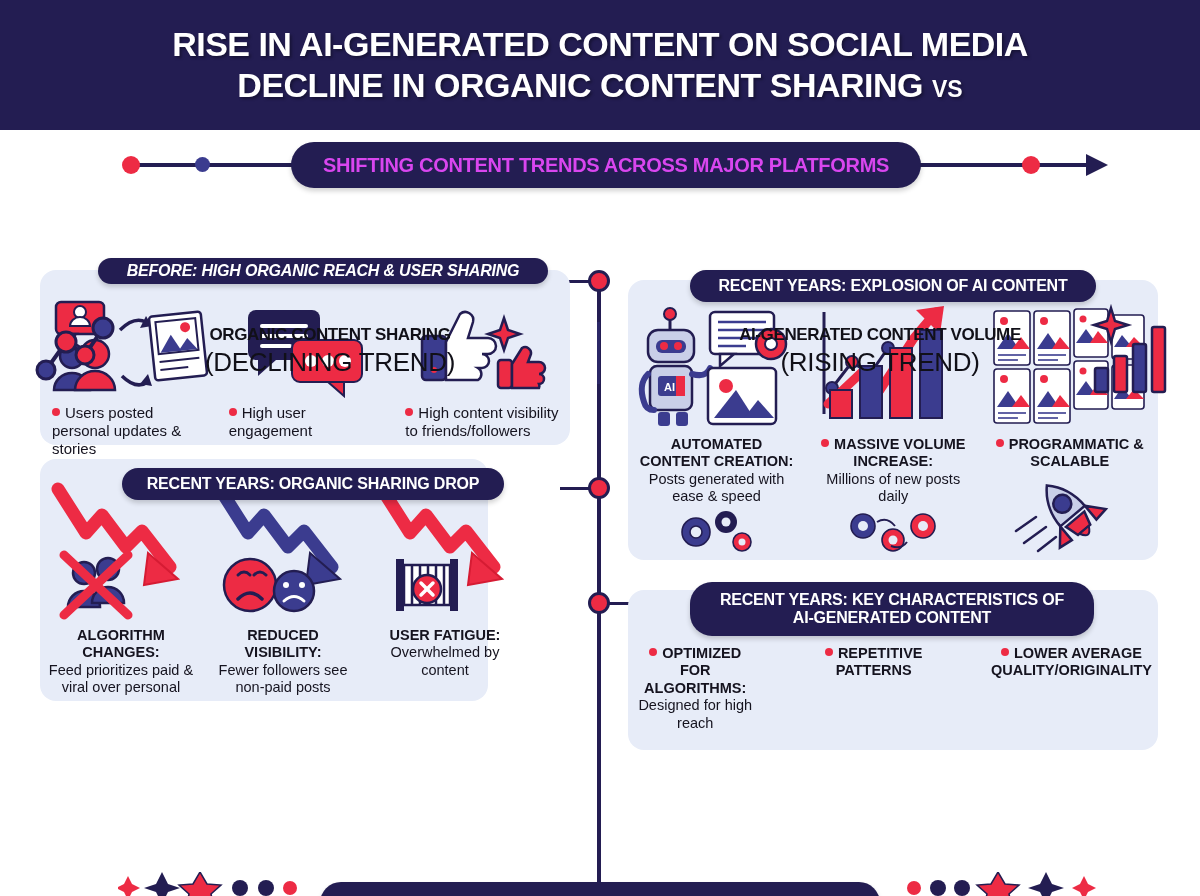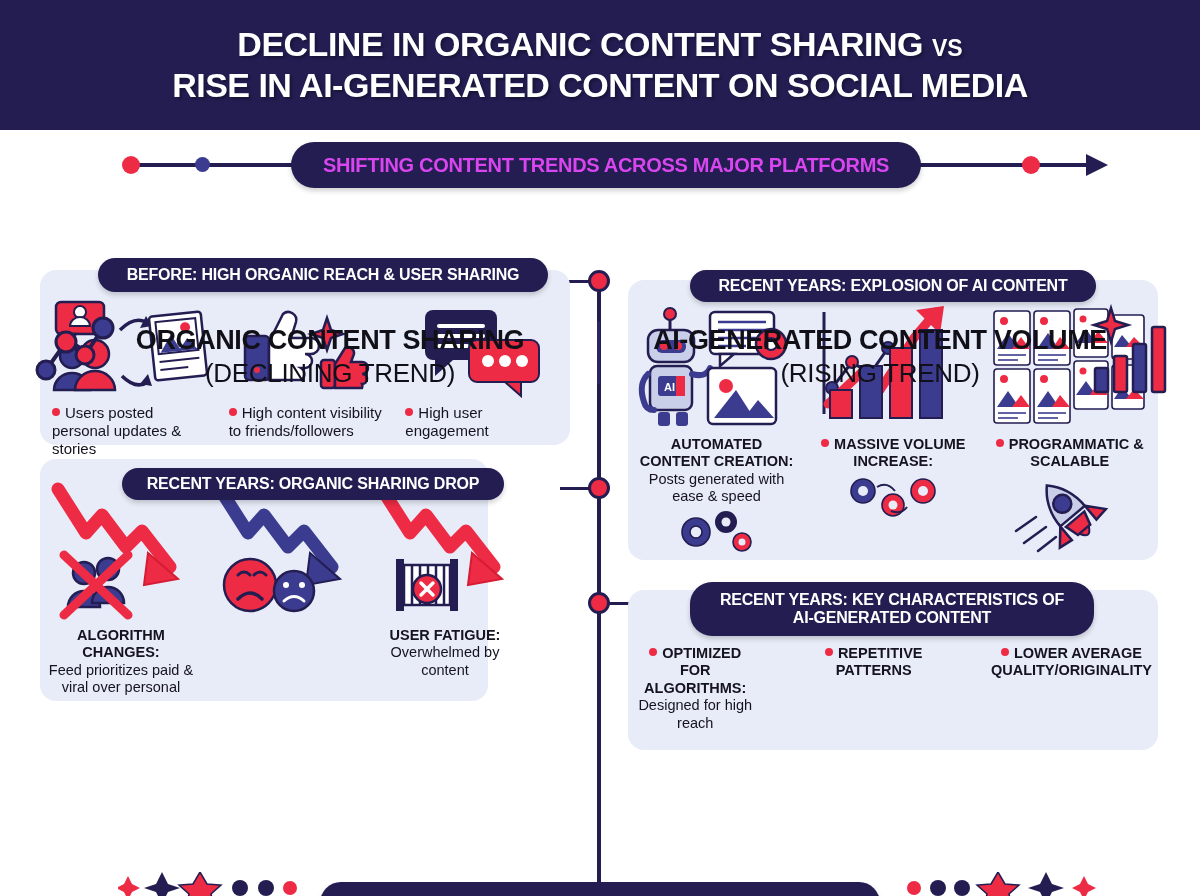--- a/index.html
+++ b/index.html
@@ -125,21 +125,21 @@
 
   
   .col-heading {
     position: absolute;
     text-align: center;
     color: #111018;
     z-index: 3;
   }
   .col-heading .main {
     font-weight: bold;
-    font-size: 27px;
+    font-size: 17px;
     letter-spacing: -0.4px;
     white-space: nowrap;
   }
   .col-heading .sub {
     font-size: 26px;
     margin-top: 2px;
     letter-spacing: -0.3px;
     white-space: nowrap;
   }
   .heading-left  { left: 80px;  top: 195px; width: 500px; }
@@ -235,25 +235,25 @@
     box-shadow: 0 3px 5px rgba(0,0,0,0.18);
     z-index: 6;
     white-space: nowrap;
   }
   .bot-deco { position: absolute; z-index: 4; }
 </style>
 </head>
 <body>
 
 <div class="header">
+  <div class="header-line">RISE IN AI-GENERATED CONTENT ON SOCIAL MEDIA</div>
   <div class="header-line">
     <span>DECLINE IN ORGANIC CONTENT SHARING</span>
     <span class="vs">VS</span>
   </div>
-  <div class="header-line">RISE IN AI-GENERATED CONTENT ON SOCIAL MEDIA</div>
 </div>
 
 <div class="canvas">
 
   <div class="spine"></div>
   <div class="spine-node" style="top:140px;"></div>
   <div class="spine-node" style="top:347px;"></div>
   <div class="spine-node" style="top:462px;"></div>
   <div class="spine-branch" style="left:560px; top:150px; width:40px;"></div>
   <div class="spine-branch" style="left:560px; top:357px; width:40px;"></div>
@@ -328,57 +328,57 @@
             </g>
           </svg>
         </div>
         <div class="txt-lead" style="text-align:left; padding-left:6px; margin-top:6px;">
           <span class="bullet-dot"></span><span>Users posted personal updates &amp; stories</span>
         </div>
       </div>
 
       <div class="item">
         <div class="icon-slot">
-          <svg width="140" height="100" viewBox="0 0 140 100">
-            <rect x="10" y="38" width="24" height="44" rx="4" fill="#3b3c8f" stroke="#231d52" stroke-width="2.5"></rect>
-            <circle cx="22" cy="72" r="3" fill="#ed2b44"></circle>
-            <path d="M34 44 L48 16 a8 8 0 0 1 13 8 L56 40 L76 40 a8 8 0 0 1 0 16 L70 56 a7 7 0 0 1 0 14 L66 70 a7 7 0 0 1 0 12 L34 82 Z" fill="#ffffff" stroke="#231d52" stroke-width="2.5"></path>
-            <path d="M92 20 L96 32 L108 36 L96 40 L92 52 L88 40 L76 36 L88 32 Z" fill="#ed2b44" stroke="#231d52" stroke-width="2.5"></path>
-            <rect x="86" y="62" width="14" height="28" rx="3" fill="#ed2b44" stroke="#231d52" stroke-width="2.5"></rect>
-            <path d="M100 66 L110 50 a6 6 0 0 1 9 6 L116 64 L127 64 a6 6 0 0 1 0 12 a5 5 0 0 1 0 10 a5 5 0 0 1 0 4 L100 90 Z" fill="#ed2b44" stroke="#231d52" stroke-width="2.5"></path>
-          </svg>
-        </div>
-        <div class="txt-lead" style="text-align:left; padding-left:6px; margin-top:6px;">
-          <span class="bullet-dot"></span><span>High content visibility to friends/followers</span>
-        </div>
-      </div>
-
-      <div class="item">
-        <div class="icon-slot">
           <svg width="130" height="100" viewBox="0 0 130 100">
             <rect x="8" y="12" width="72" height="50" rx="8" fill="#231d52"></rect>
             <polygon points="18,62 18,78 36,62" fill="#231d52"></polygon>
             <line x1="22" y1="28" x2="66" y2="28" stroke="#fff" stroke-width="4" stroke-linecap="round"></line>
             <line x1="22" y1="38" x2="66" y2="38" stroke="#fff" stroke-width="4" stroke-linecap="round"></line>
             <line x1="22" y1="48" x2="50" y2="48" stroke="#fff" stroke-width="4" stroke-linecap="round"></line>
             <rect x="52" y="42" width="70" height="42" rx="8" fill="#ed2b44" stroke="#231d52" stroke-width="2"></rect>
             <polygon points="104,84 104,98 88,84" fill="#ed2b44" stroke="#231d52" stroke-width="2"></polygon>
             <circle cx="71" cy="63" r="6" fill="#fff"></circle>
             <circle cx="88" cy="63" r="6" fill="#fff"></circle>
             <circle cx="105" cy="63" r="6" fill="#fff"></circle>
           </svg>
         </div>
         <div class="txt-lead" style="text-align:left; padding-left:6px; margin-top:6px;">
           <span class="bullet-dot"></span><span>High user engagement</span>
         </div>
       </div>
 
+      <div class="item">
+        <div class="icon-slot">
+          <svg width="140" height="100" viewBox="0 0 140 100">
+            <rect x="10" y="38" width="24" height="44" rx="4" fill="#3b3c8f" stroke="#231d52" stroke-width="2.5"></rect>
+            <circle cx="22" cy="72" r="3" fill="#ed2b44"></circle>
+            <path d="M34 44 L48 16 a8 8 0 0 1 13 8 L56 40 L76 40 a8 8 0 0 1 0 16 L70 56 a7 7 0 0 1 0 14 L66 70 a7 7 0 0 1 0 12 L34 82 Z" fill="#ffffff" stroke="#231d52" stroke-width="2.5"></path>
+            <path d="M92 20 L96 32 L108 36 L96 40 L92 52 L88 40 L76 36 L88 32 Z" fill="#ed2b44" stroke="#231d52" stroke-width="2.5"></path>
+            <rect x="86" y="62" width="14" height="28" rx="3" fill="#ed2b44" stroke="#231d52" stroke-width="2.5"></rect>
+            <path d="M100 66 L110 50 a6 6 0 0 1 9 6 L116 64 L127 64 a6 6 0 0 1 0 12 a5 5 0 0 1 0 10 a5 5 0 0 1 0 4 L100 90 Z" fill="#ed2b44" stroke="#231d52" stroke-width="2.5"></path>
+          </svg>
+        </div>
+        <div class="txt-lead" style="text-align:left; padding-left:6px; margin-top:6px;">
+          <span class="bullet-dot"></span><span>High content visibility to friends/followers</span>
+        </div>
+      </div>
+
     </div>
   </div>
-  <div class="card-title" style="left:98px; top:128px; width:450px; height:34px;">BEFORE: HIGH ORGANIC REACH &amp; USER SHARING</div>
+  <div class="card-title" style="left:98px; top:128px; width:450px; height:26px;font-style:italic;">BEFORE: HIGH ORGANIC REACH &amp; USER SHARING</div>
 
   <div class="card" style="left:40px; top:329px; width:448px; height:242px;text-decoration:underline;">
     <div class="items" style="left:0; top:22px;">
 
       <div class="item">
         <div class="icon-slot" style="height:140px;">
           <svg width="150" height="140" viewBox="0 0 150 140">
             <polyline points="12,8 40,52 56,34 80,66 96,50 124,86" fill="none" stroke="#ed2b44" stroke-width="13" stroke-linejoin="round" stroke-linecap="round"></polyline>
             <polygon points="102,72 132,98 98,104" fill="#ed2b44" stroke="#d61b33" stroke-width="2"></polygon>
             <circle cx="38" cy="92" r="11" fill="#3b3c8f" stroke="#231d52" stroke-width="2.5"></circle>
@@ -402,20 +402,24 @@
             <polygon points="102,72 132,98 98,104" fill="#3b3c8f" stroke="#231d52" stroke-width="2"></polygon>
             <circle cx="42" cy="104" r="26" fill="#ed2b44" stroke="#231d52" stroke-width="2.5"></circle>
             <path d="M30 94 q6 -6 12 0" fill="none" stroke="#231d52" stroke-width="3" stroke-linecap="round"></path>
             <path d="M46 94 q6 -6 12 0" fill="none" stroke="#231d52" stroke-width="3" stroke-linecap="round"></path>
             <path d="M30 118 q12 -12 24 0" fill="none" stroke="#231d52" stroke-width="3.5" stroke-linecap="round"></path>
             <circle cx="86" cy="110" r="20" fill="#3b3c8f" stroke="#231d52" stroke-width="2.5"></circle>
             <circle cx="78" cy="104" r="3" fill="#fff"></circle>
             <circle cx="94" cy="104" r="3" fill="#fff"></circle>
             <path d="M76 120 q10 -9 20 0" fill="none" stroke="#fff" stroke-width="3" stroke-linecap="round"></path>
           </svg>
+        </div>
+        <div style="margin-top:6px;">
+          <div class="txt-bold">REDUCED VISIBILITY:</div>
+          <div class="txt-body">Fewer followers see non-paid posts</div>
         </div>
       </div>
 
       <div class="item">
         <div class="icon-slot" style="height:140px;">
           <svg width="150" height="140" viewBox="0 0 150 140">
             <polyline points="12,8 40,52 56,34 80,66 96,50 124,86" fill="none" stroke="#ed2b44" stroke-width="13" stroke-linejoin="round" stroke-linecap="round"></polyline>
             <polygon points="102,72 132,98 98,104" fill="#ed2b44" stroke="#d61b33" stroke-width="2"></polygon>
             <rect x="26" y="78" width="8" height="52" fill="#231d52"></rect>
             <rect x="80" y="78" width="8" height="52" fill="#231d52"></rect>
@@ -506,20 +510,21 @@
             <rect x="12" y="86" width="22" height="28" fill="#ed2b44" stroke="#231d52" stroke-width="2"></rect>
             <rect x="42" y="62" width="22" height="52" fill="#3b3c8f" stroke="#231d52" stroke-width="2"></rect>
             <rect x="72" y="44" width="22" height="70" fill="#ed2b44" stroke="#231d52" stroke-width="2"></rect>
             <rect x="102" y="26" width="22" height="88" fill="#3b3c8f" stroke="#231d52" stroke-width="2"></rect>
           </svg>
         </div>
         <div style="margin-top:4px;">
           <div class="txt-bold">
             <span class="bullet-dot"></span><span>MASSIVE VOLUME INCREASE:</span>
           </div>
+          <div class="txt-body">Millions of new posts daily</div>
         </div>
         <div style="margin-top:4px;">
           <svg width="100" height="42" viewBox="0 0 100 42">
             <circle cx="20" cy="16" r="12" fill="#3b3c8f" stroke="#231d52" stroke-width="1.6"></circle>
             <circle cx="20" cy="16" r="5" fill="#e7ecf8"></circle>
             <circle cx="50" cy="30" r="11" fill="#ed2b44" stroke="#231d52" stroke-width="1.6"></circle>
             <circle cx="50" cy="30" r="4.5" fill="#e7ecf8"></circle>
             <circle cx="80" cy="16" r="12" fill="#ed2b44" stroke="#231d52" stroke-width="1.6"></circle>
             <circle cx="80" cy="16" r="5" fill="#e7ecf8"></circle>
             <path d="M34 12 q10 -6 18 4" fill="none" stroke="#231d52" stroke-width="2"></path>

